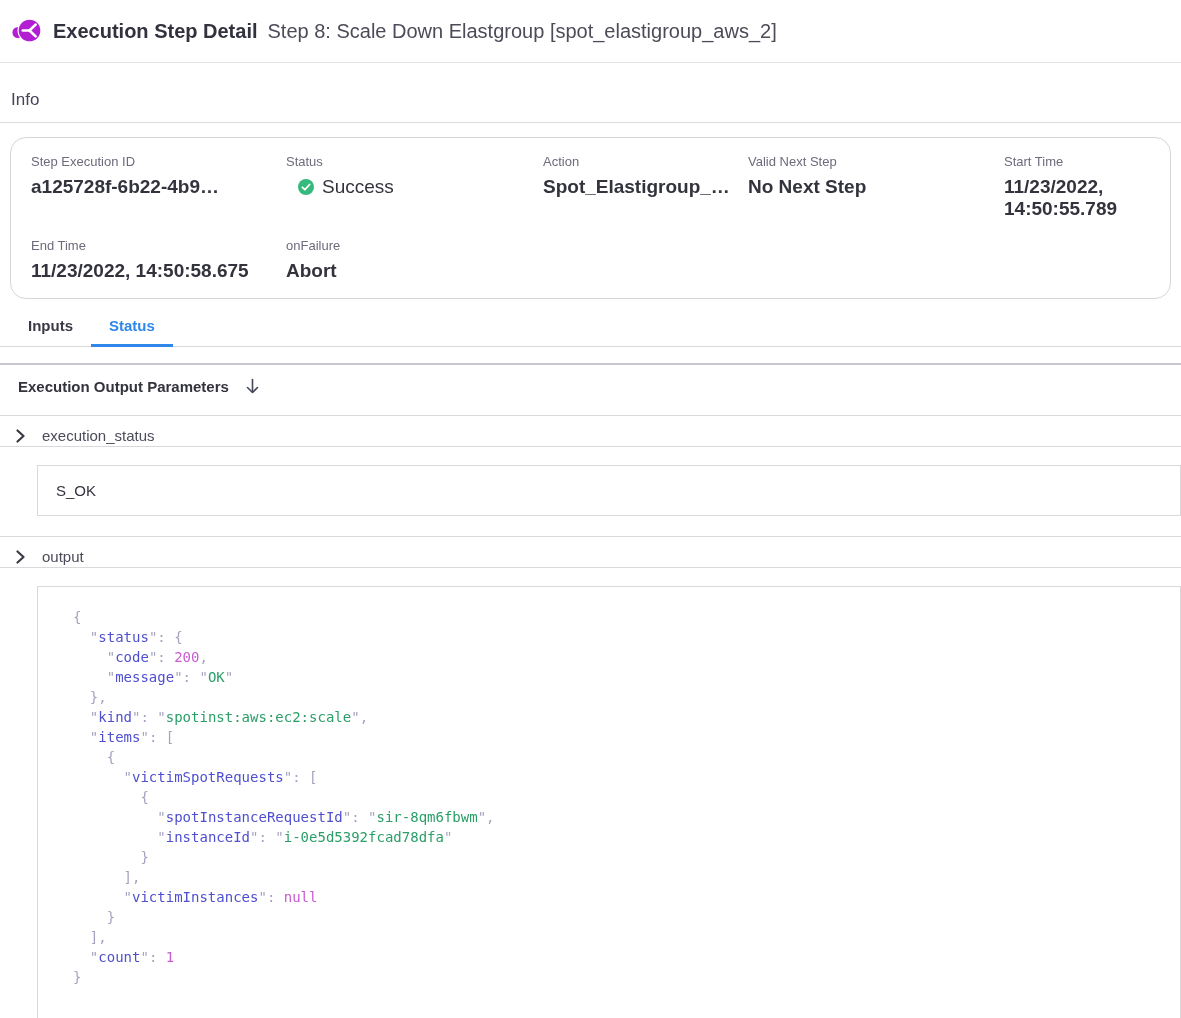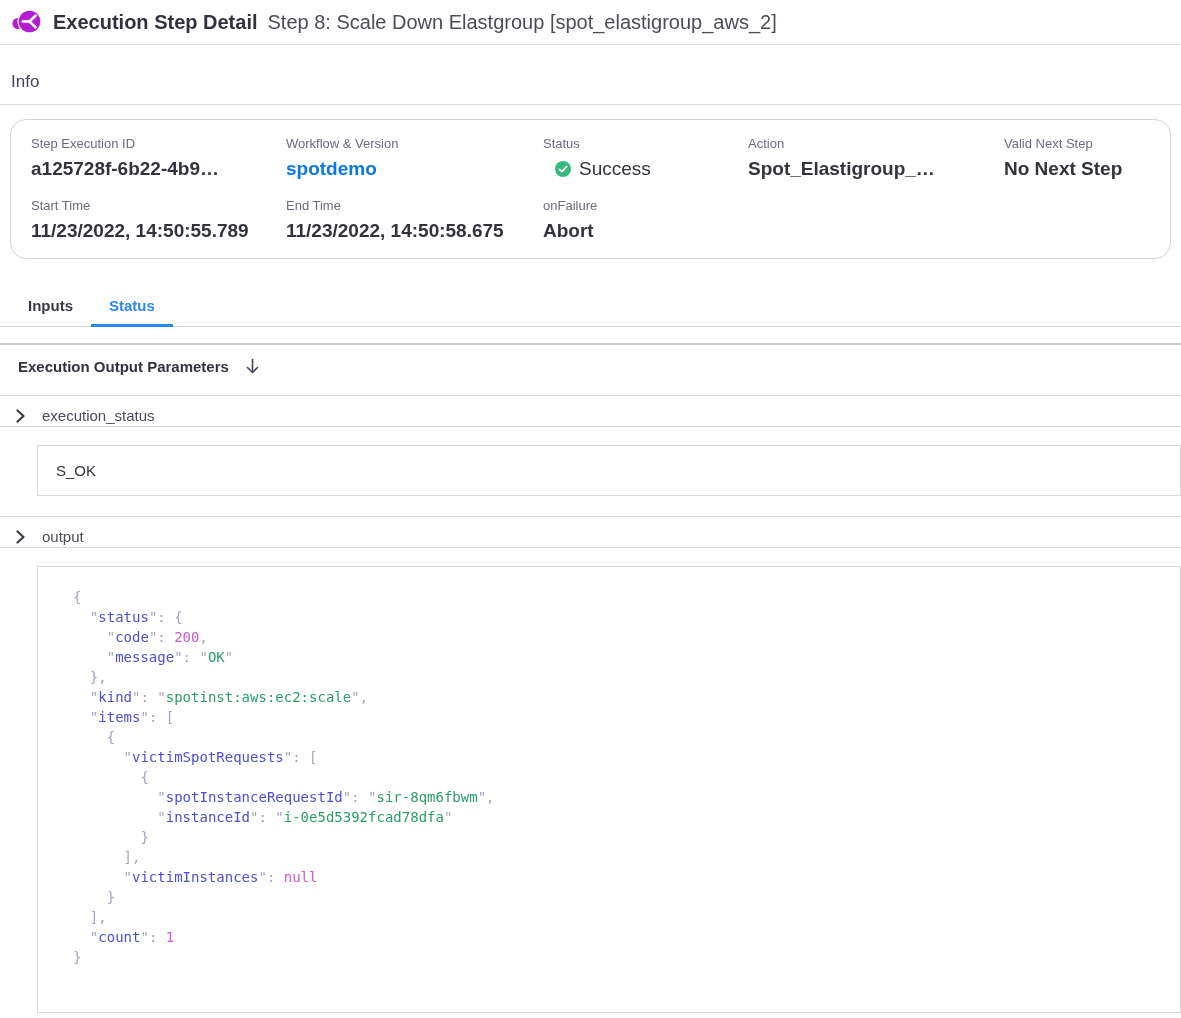--- a/index.html
+++ b/index.html
@@ -1,20 +1,20 @@
 <!DOCTYPE html>
 <html><head>
 <meta charset="utf-8">
 <style>
   * { margin:0; padding:0; box-sizing:border-box; }
   html,body { width:1181px; height:1018px; background:#ffffff; overflow:hidden;
     font-family:"Liberation Sans","DejaVu Sans",sans-serif; color:#33333d; }
 
   
-  .app-header { display:flex; align-items:center; gap:12px; height:45px;
+  .app-header { display:flex; align-items:center; gap:12px; height:63px;
     padding:0 12px; border-bottom:1px solid #e4e4e6; }
   .app-header .logo { flex:0 0 auto; display:flex; }
   .title-wrap { display:flex; align-items:baseline; gap:10px; white-space:nowrap; }
   .page-title { font-size:20px; font-weight:700; color:#32323e; }
   .page-subtitle { font-size:20px; font-weight:400; color:#4c4c59; }
 
   
   .section-heading { padding:27px 0 12px 11px; border-bottom:1px solid #dcdcde; }
   .section-heading span { font-size:17px; color:#45455a; }
 
@@ -22,21 +22,21 @@
   .info-card { margin:14px 10px 0 10px; border:1px solid #d6d6da; border-radius:16px;
     padding:16px 20px; display:grid; grid-template-columns:255px 257px 205px 256px 1fr;
     row-gap:18px; }
   .field .flabel { font-size:13px; color:#6b6b7c; margin-bottom:7px; }
   .field .fvalue { font-size:19px; font-weight:700; color:#33333d; }
   .field .fvalue.link { color:#0b78e3; cursor:pointer; }
   .status-val { display:flex; align-items:center; gap:8px; font-weight:400 !important;margin-left:12px; }
 
   
   .tabs { display:flex; margin-top:18px; padding-left:10px; border-bottom:1px solid #d9d9dc; }
-  .tab { font-size:15px; font-weight:700; color:#3a3a46; padding:0 18px 10px 18px; cursor:pointer;margin-top:20px; }
+  .tab { font-size:15px; font-weight:700; color:#3a3a46; padding:0 18px 10px 18px; cursor:pointer; }
   .tab.active { color:#2f86eb; border-bottom:3px solid #2f86eb; margin-bottom:-1px; }
 
   .thick-divider { border-top:2px solid #c9c9cd; margin-top:16px; }
 
   
   .params-header { display:flex; align-items:center; gap:16px;
     padding:13px 0 20px 18px; border-bottom:1px solid #d9d9dc; }
   .params-header span { font-size:15px; font-weight:700; color:#33333d; }
   .dl-arrow { display:flex; cursor:pointer; }
 
@@ -84,24 +84,20 @@
   <span>Info</span>
 </div>
 
 <div class="info-card">
 
   <div class="field">
     <div class="flabel">Step Execution ID</div>
     <div class="fvalue">a125728f-6b22-4b9…</div>
   </div>
 
-  <div class="field">
-    <div class="flabel">Workflow &amp; Version</div>
-    <div class="fvalue link">spotdemo</div>
-  </div>
 
   <div class="field">
     <div class="flabel">Status</div>
     <div class="fvalue status-val">
       <span style="display:flex;">
         <svg width="16" height="16" viewBox="0 0 16 16">
           <circle cx="8" cy="8" r="8" fill="#36b97c"></circle>
           <path d="M4.4 8.3 L6.9 10.7 L11.6 5.5" stroke="#ffffff" stroke-width="1.8" fill="none" stroke-linecap="round" stroke-linejoin="round"></path>
         </svg>
       </span>

